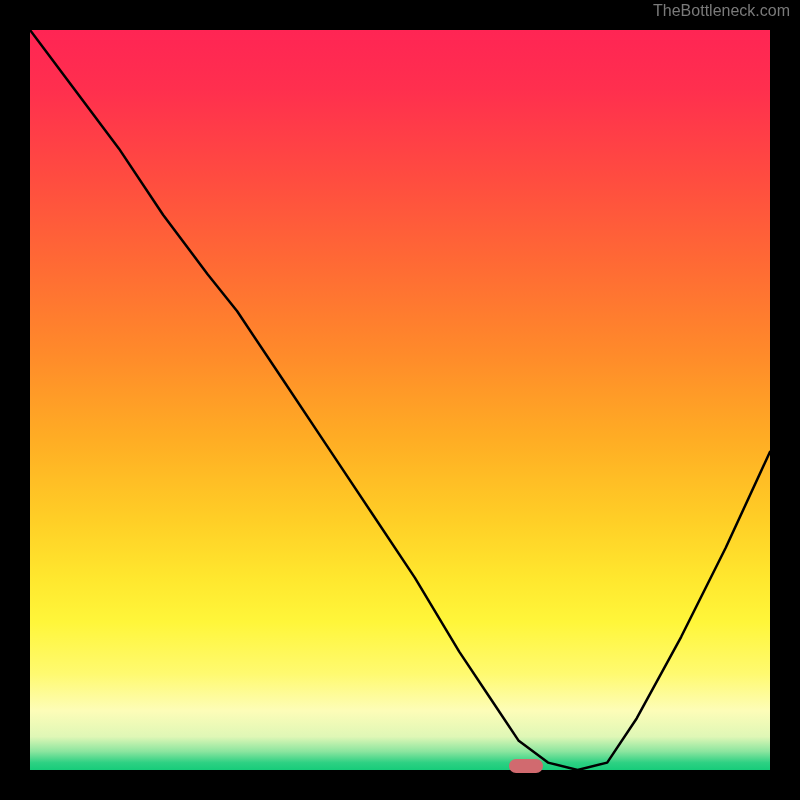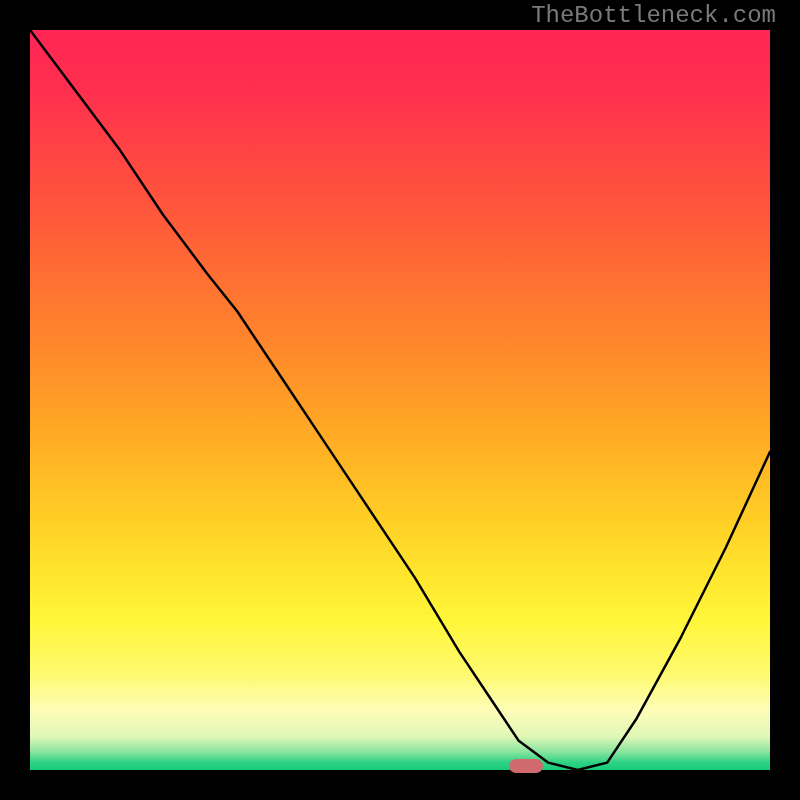--- a/index.html
+++ b/index.html
@@ -7,24 +7,24 @@
     padding: 0;
     width: 800px;
     height: 800px;
     background: #000;
     overflow: hidden;
     position: relative;
   }
   .watermark {
     position: absolute;
     top: 2px;
-    right: 24px;
+    right: 10px;
     color: #7a7a7a;
-    font-family: Liberation Mono, monospace;
-    font-size: 24px;
+    font-family: Liberation Sans, sans-serif;
+    font-size: 16px;
     font-weight: 500;
     z-index: 10;
   }
   .plot-area {
     position: absolute;
     
     left: 30px;
     top: 30px;
     width: 740px;
     height: 740px;

